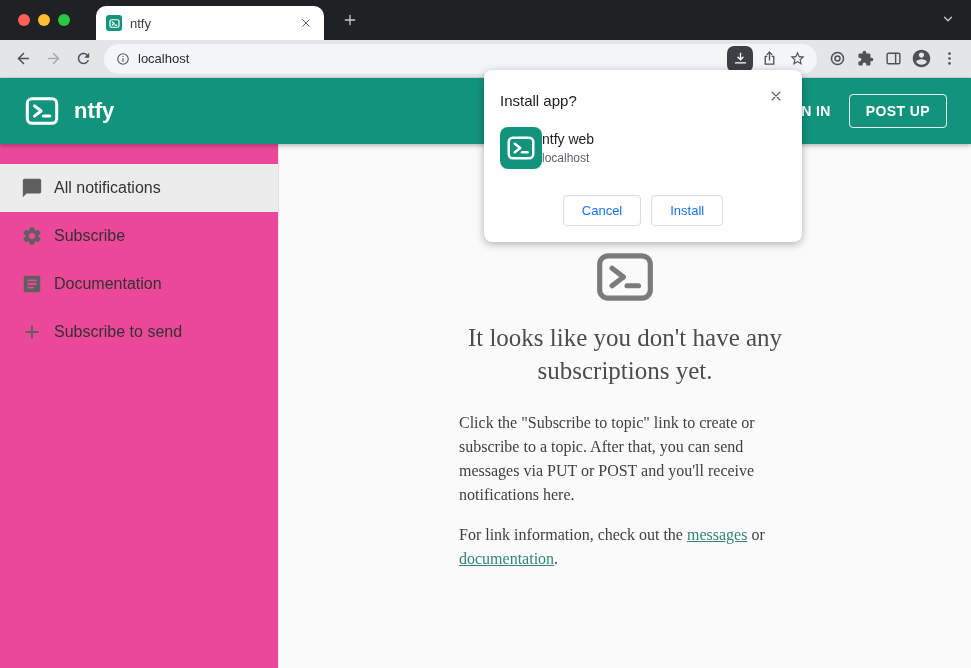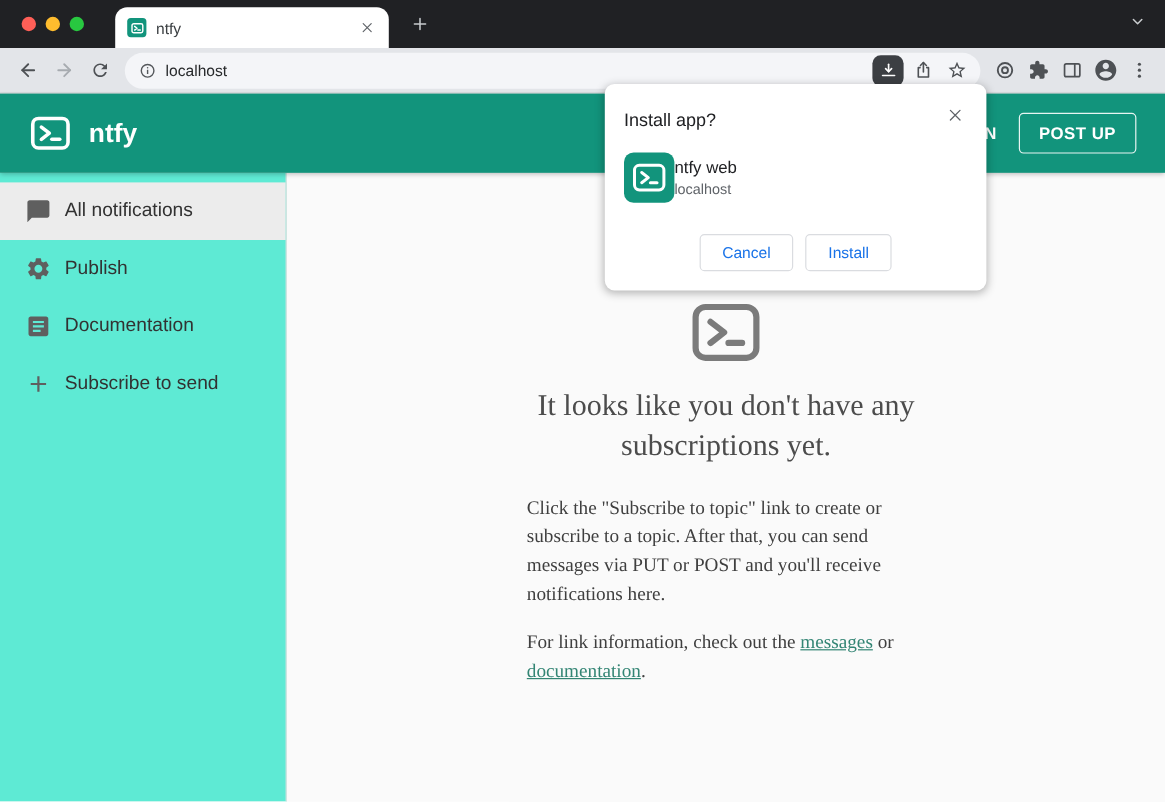--- a/index.html
+++ b/index.html
@@ -43,37 +43,37 @@
   .appheader { height:66px; background:var(--brand-green,#12947c); display:flex; align-items:center; padding:0 24px; box-shadow:0 2px 4px rgba(0,0,0,.25); position:relative; z-index:5; }
   .brand-logo { color:#ffffff; width:36px; height:36px; }
   .brand-logo svg { width:36px; height:36px; }
   .brand-name { color:#ffffff; font-size:22px; font-weight:bold; margin-left:14px; }
   .header-actions { margin-left:auto; display:flex; align-items:center; gap:14px; }
   .signin-btn { color:#ffffff; font-size:14px; font-weight:bold; letter-spacing:.4px; background:none; border:none; padding:8px 4px; font-family:inherit; }
   .signup-btn { color:#ffffff; font-size:14px; font-weight:bold; letter-spacing:.4px; background:none; border:1px solid rgba(255,255,255,.9); border-radius:4px; padding:8px 16px; font-family:inherit; }
 
   
   .content { display:flex; height:524px; background:#fafafa; }
-  .sidebar { width:239px; background:#5eead4; border-right:1px solid #e2e2e2; padding-top:8px; flex:0 0 auto; }
+  .sidebar { width:279px; background:#ec4899; border-right:1px solid #e2e2e2; padding-top:20px; flex:0 0 auto; }
   .side-item { height:48px; display:flex; align-items:center; padding-left:20px; cursor:pointer; }
   .side-item.selected { background:#ececec; }
   .side-icon { width:24px; height:24px; color:#5f5f5f; display:flex; align-items:center; justify-content:center; flex:0 0 auto; }
   .side-icon svg { width:22px; height:22px; }
   .side-label { margin-left:10px; font-size:16px; color:#323232; }
 
   .main { flex:1; display:flex; flex-direction:column; align-items:center;font-family:Liberation Serif, serif; }
   .big-logo { margin-top:102px; color:#7b7b7b; }
   .big-logo svg { width:62px; height:62px; }
   .empty-heading { margin-top:10px; max-width:400px; text-align:center; font-size:25px; font-weight:normal; color:#4c4c4c; line-height:1.3; }
   .empty-text { margin-top:24px; width:332px; font-size:16px; color:#3f3f3f; line-height:1.5; }
   .empty-text2 { margin-top:16px; width:332px; font-size:16px; color:#3f3f3f; line-height:1.5; }
   .teal-link { color:var(--link-green,#338574); text-decoration:underline; cursor:pointer; }
 
   
-  .install-dialog { position:absolute; left:504px; top:70px; width:318px; background:#ffffff; border-radius:8px; box-shadow:0 2px 8px rgba(0,0,0,.3); padding:16px; z-index:100; }
+  .install-dialog { position:absolute; left:484px; top:70px; width:318px; background:#ffffff; border-radius:8px; box-shadow:0 2px 8px rgba(0,0,0,.3); padding:16px; z-index:100; }
   .dlg-titlerow { display:flex; align-items:flex-start; }
   .dlg-title { font-size:15px; color:#202124; font-weight:500; padding-top:6px; }
   .dlg-close { margin-left:auto; color:#5f6368; width:20px; height:20px; display:flex; align-items:center; justify-content:center; cursor:pointer; }
   .dlg-close svg { width:12px; height:12px; }
   .dlg-approw { display:flex; align-items:center; margin-top:18px; }
   .dlg-appicon { width:42px; height:42px; border-radius:8px; background:var(--brand-green,#12947c); color:#ffffff; display:flex; align-items:center; justify-content:center; flex:0 0 auto; }
   .dlg-appicon svg { width:30px; height:30px; }
   .dlg-appmeta { margin-left:0; }
   .dlg-appname { font-size:14px; color:#202124; }
   .dlg-origin { font-size:12px; color:#5f6368; margin-top:4px; }
@@ -220,21 +220,21 @@
             </svg>
         </span>
         <span class="side-label">All notifications</span>
       </div>
       <div class="side-item">
         <span class="side-icon">
           <svg viewBox="0 0 24 24" fill="currentColor">
               <path d="M19.14 12.94c.04-.3.06-.61.06-.94 0-.32-.02-.64-.07-.94l2.03-1.58c.18-.14.23-.41.12-.61l-1.92-3.32c-.12-.22-.37-.29-.59-.22l-2.39.96c-.5-.38-1.03-.7-1.62-.94l-.36-2.54c-.04-.24-.24-.41-.48-.41h-3.84c-.24 0-.43.17-.47.41l-.36 2.54c-.59.24-1.13.57-1.62.94l-2.39-.96c-.22-.08-.47 0-.59.22L2.74 8.87c-.12.21-.08.47.12.61l2.03 1.58c-.05.3-.09.63-.09.94s.02.64.07.94l-2.03 1.58c-.18.14-.23.41-.12.61l1.92 3.32c.12.22.37.29.59.22l2.39-.96c.5.38 1.03.7 1.62.94l.36 2.54c.05.24.24.41.48.41h3.84c.24 0 .44-.17.47-.41l.36-2.54c.59-.24 1.13-.56 1.62-.94l2.39.96c.22.08.47 0 .59-.22l1.92-3.32c.12-.22.07-.47-.12-.61l-2.01-1.58zM12 15.6c-1.98 0-3.6-1.62-3.6-3.6s1.62-3.6 3.6-3.6 3.6 1.62 3.6 3.6-1.62 3.6-3.6 3.6z"></path>
             </svg>
         </span>
-        <span class="side-label">Publish</span>
+        <span class="side-label">Subscribe</span>
       </div>
       <div class="side-item">
         <span class="side-icon">
           <svg viewBox="0 0 24 24" fill="currentColor">
               <path d="M19 3H5c-1.1 0-2 .9-2 2v14c0 1.1.9 2 2 2h14c1.1 0 2-.9 2-2V5c0-1.1-.9-2-2-2zm-5 14H7v-2h7v2zm3-4H7v-2h10v2zm0-4H7V7h10v2z"></path>
             </svg>
         </span>
         <span class="side-label">Documentation</span>
       </div>
       <div class="side-item">

